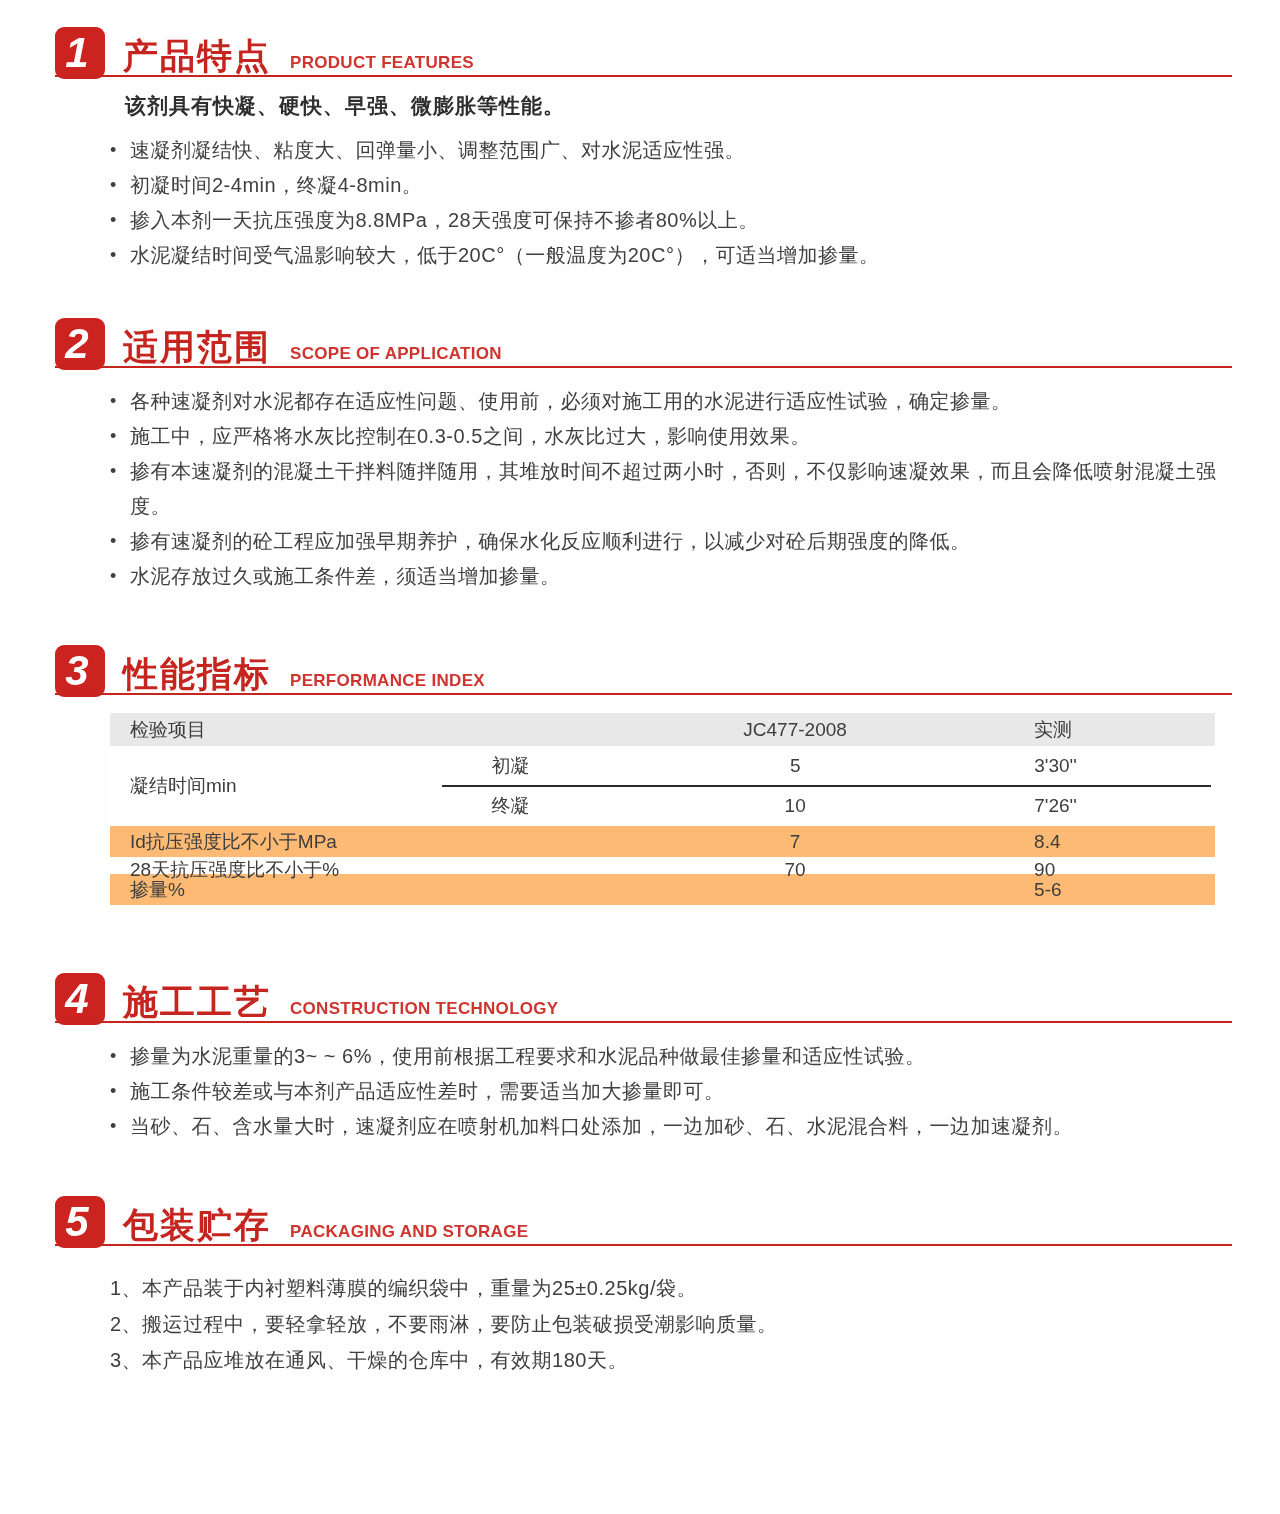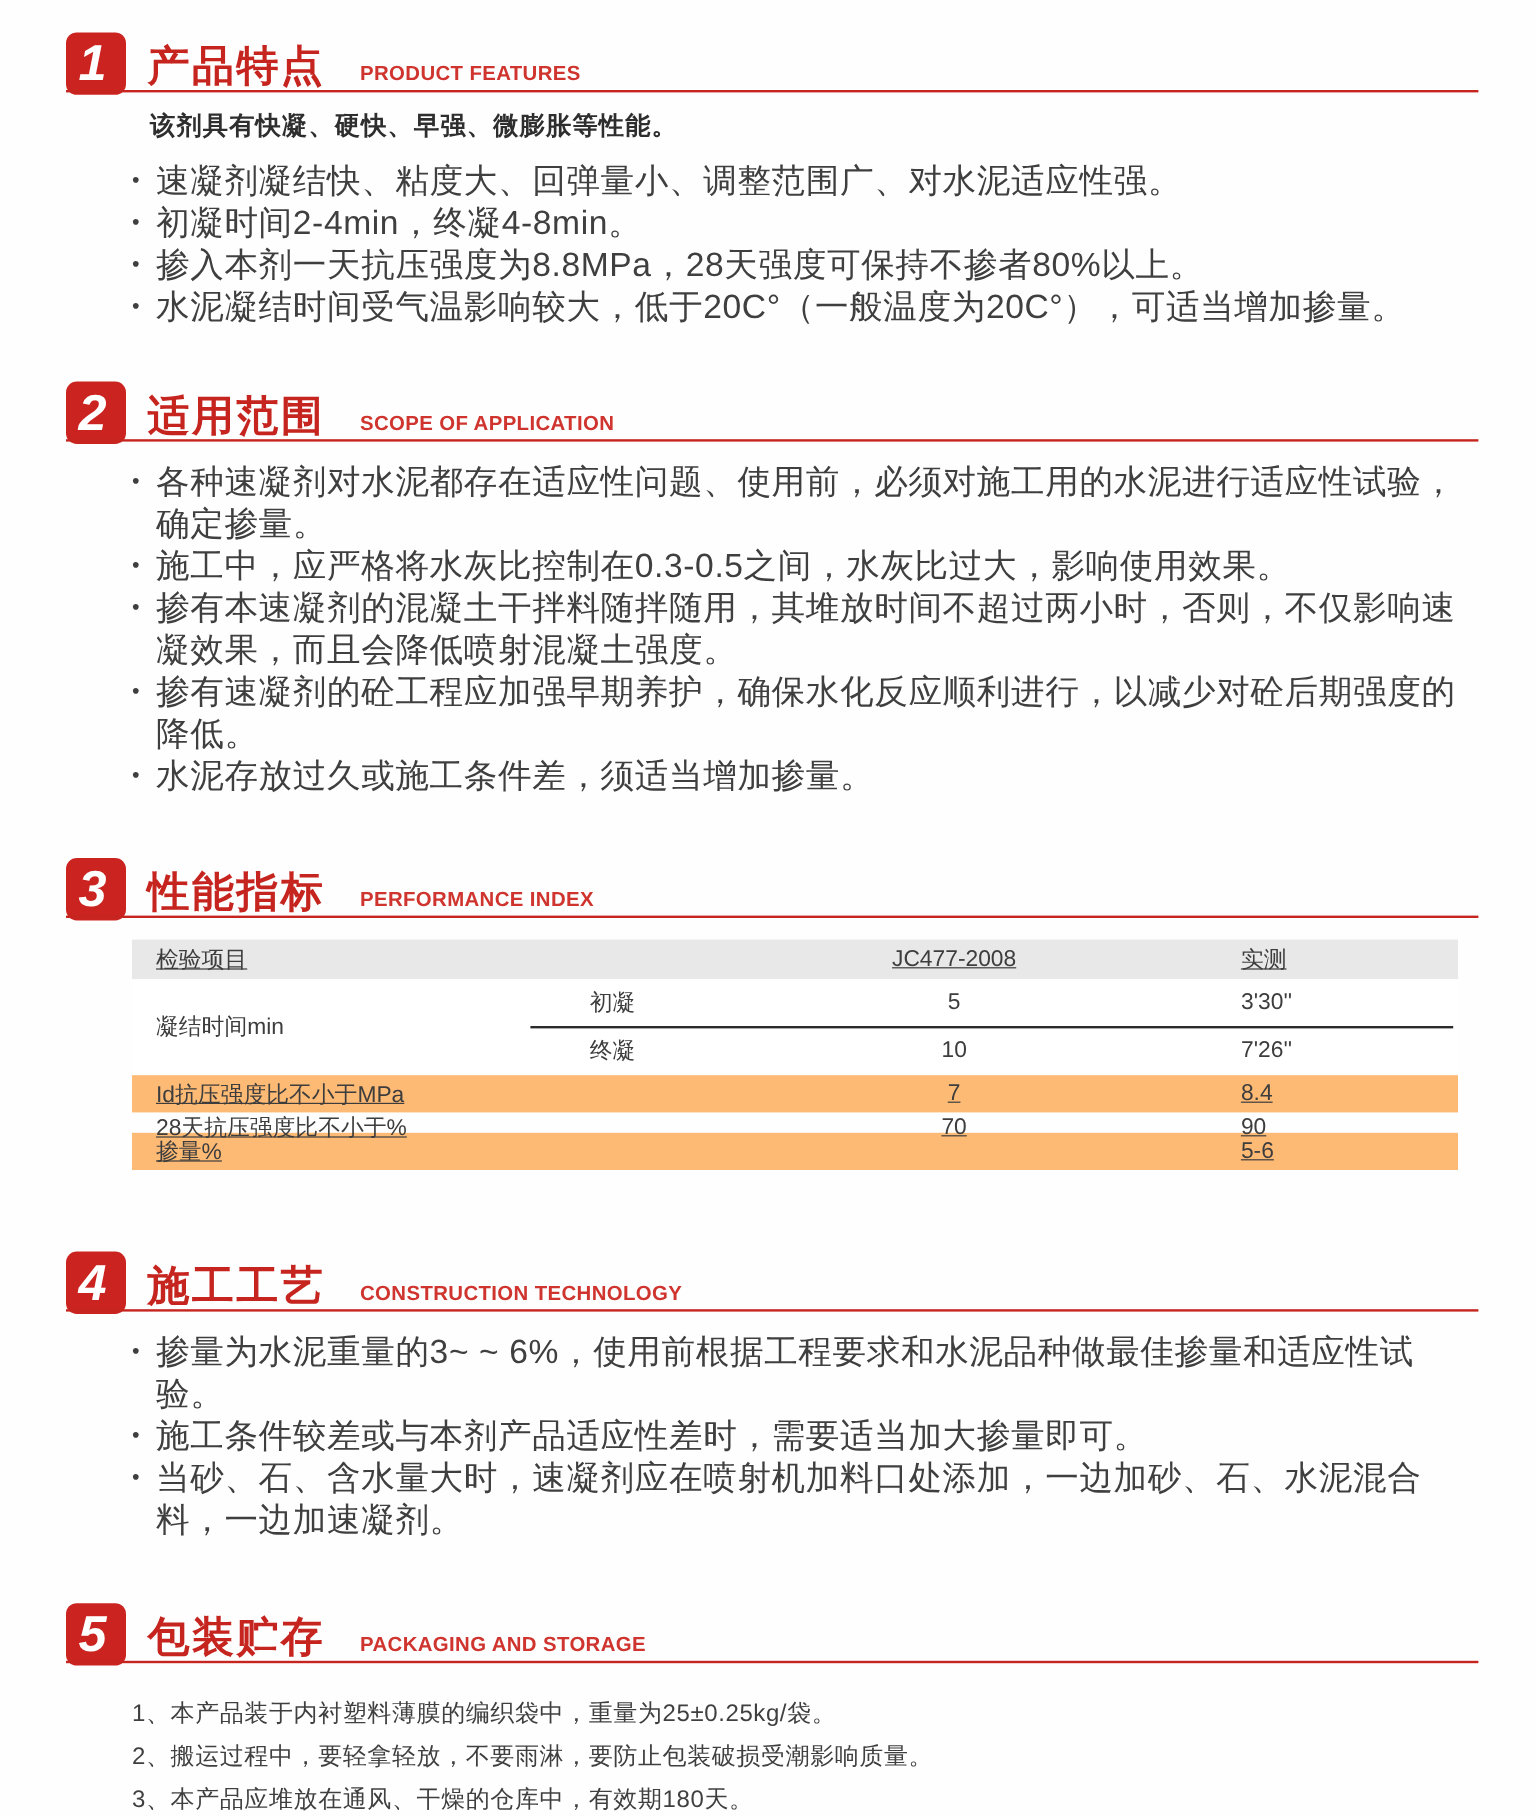--- a/index.html
+++ b/index.html
@@ -24,55 +24,55 @@
     width:50px; height:52px;
     background:#cb2420;
     border-radius:9px;
     color:#ffffff;
     font-size:42px; font-weight:bold; font-style:italic;
     display:flex; align-items:center; justify-content:center;
     padding-right:6px;
   }
   .titles {
     position:absolute; left:68px; bottom:8px;
-    display:flex; align-items:baseline; gap:29px; white-space:nowrap;
+    display:flex; align-items:baseline; gap:19px; white-space:nowrap;
   }
   .titles .cn {
     font-size:35px; font-weight:700; color:#c6251f;
     letter-spacing:2px; line-height:1;
   }
   .titles .en {
     font-size:17px; font-weight:600; color:#cf352e;
     letter-spacing:0.3px; line-height:1;
   }
   
   .intro {
     margin:10px 0 6px 70px;
     font-size:21px; font-weight:700; color:#2e2e2e;
     line-height:30px; letter-spacing:1px;
   }
   ul.bullets { list-style:none; margin:12px 0 0 55px; }
   ul.bullets li {
     position:relative; padding-left:20px;
-    font-size:28px; line-height:35px; letter-spacing:0.5px;
+    font-size:20px; line-height:35px; letter-spacing:0.5px;
   }
   ul.bullets li::before {
     content:"•"; position:absolute; left:0; top:0;
     font-size:18px; color:#3f3f3f;
   }
   ul.plain { list-style:none; margin:20px 0 5px 55px; }
   ul.plain li { font-size:20px; line-height:36px; letter-spacing:0.5px; }
   
   .sec-2 { margin-top:43px; }
   .sec-3 { margin-top:49px; }
   .sec-4 { margin-top:66px; }
   .sec-5 { margin-top:50px; }
   
   .ptable { margin:14px 0 0 55px; width:1105px; font-size:19px; color:#3d3d3d; }
-  .trow { display:grid; grid-template-columns:30% 12% 40% 18%; align-items:center;text-decoration:underline; }
+  .trow { display:grid; grid-template-columns:30% 12% 40% 18%; align-items:center; }
   .trow .c1 { padding-left:20px; }
   .trow .c3 { text-align:center; }
   .trow .c4 { padding-left:18px; }
   .thead { height:33px; background:#e8e8e8; }
   .shaded { background:#fdba74; }
   .r-short { height:31px; }
   .r-tall  { height:17px; }
   .tgroup { display:grid; grid-template-columns:30% 70%; background:#ffffff; }
   .glabel { padding-left:20px; display:flex; align-items:center; }
   .gsub { position:relative; }

